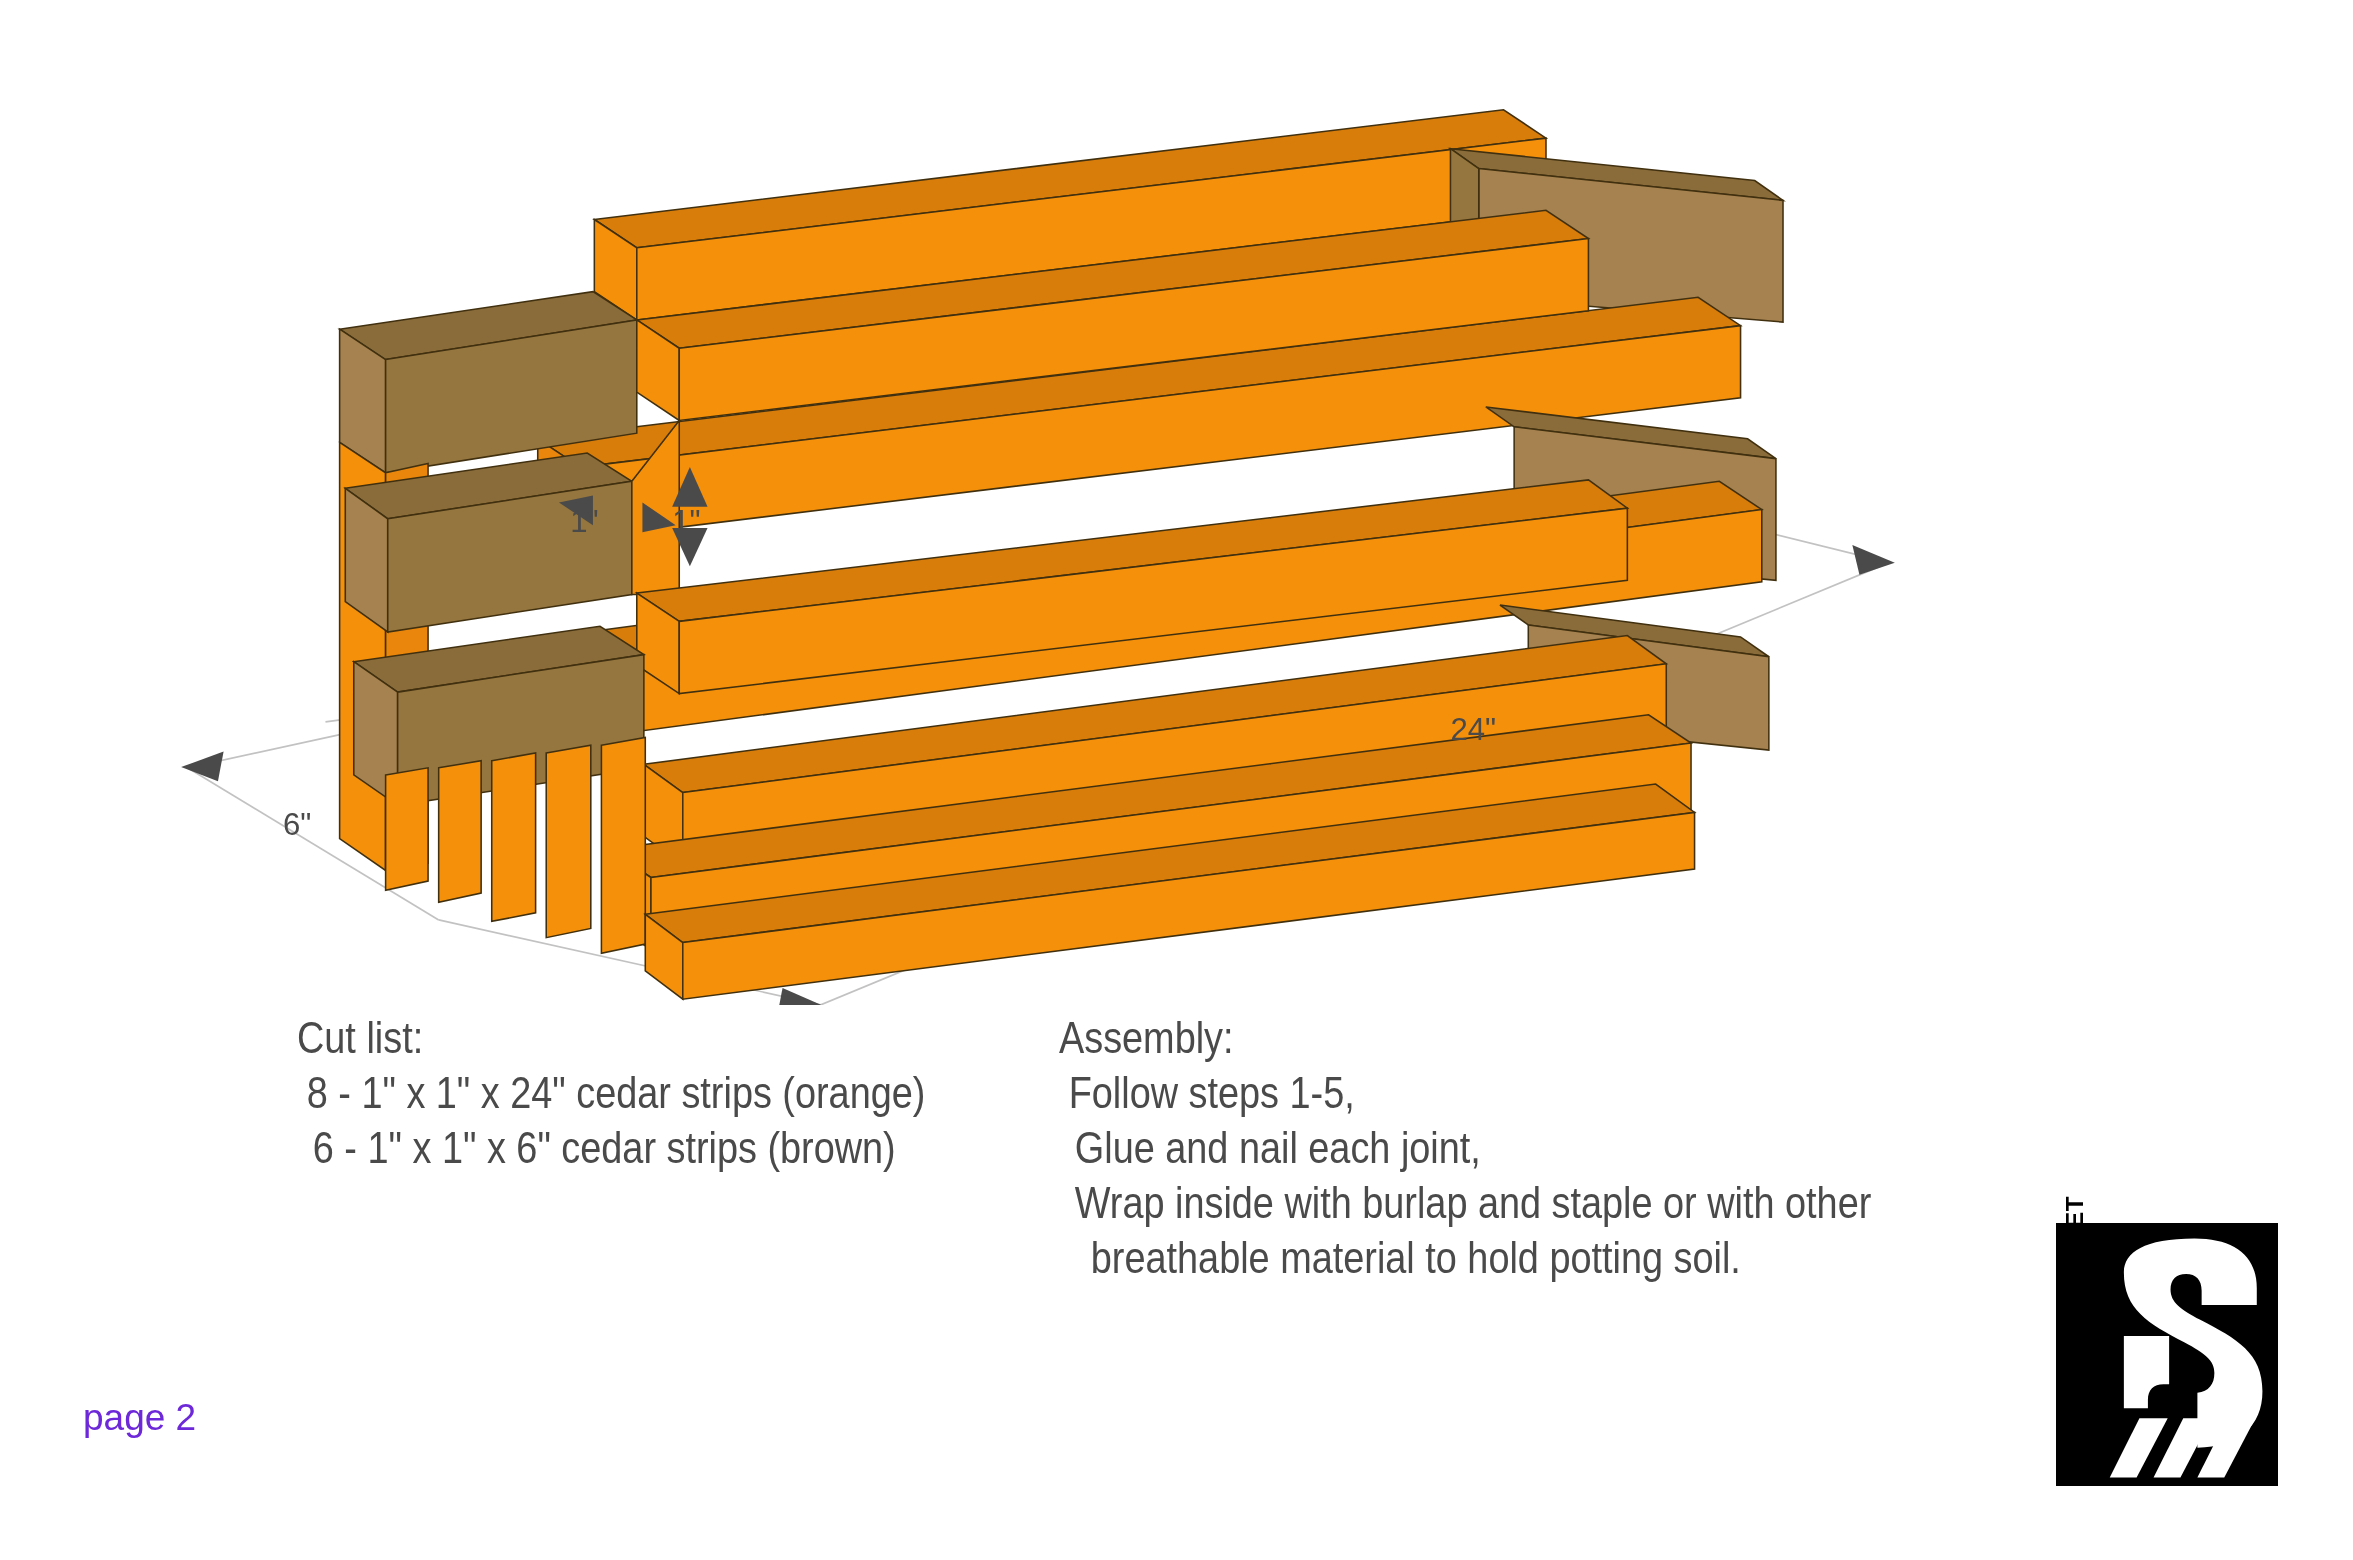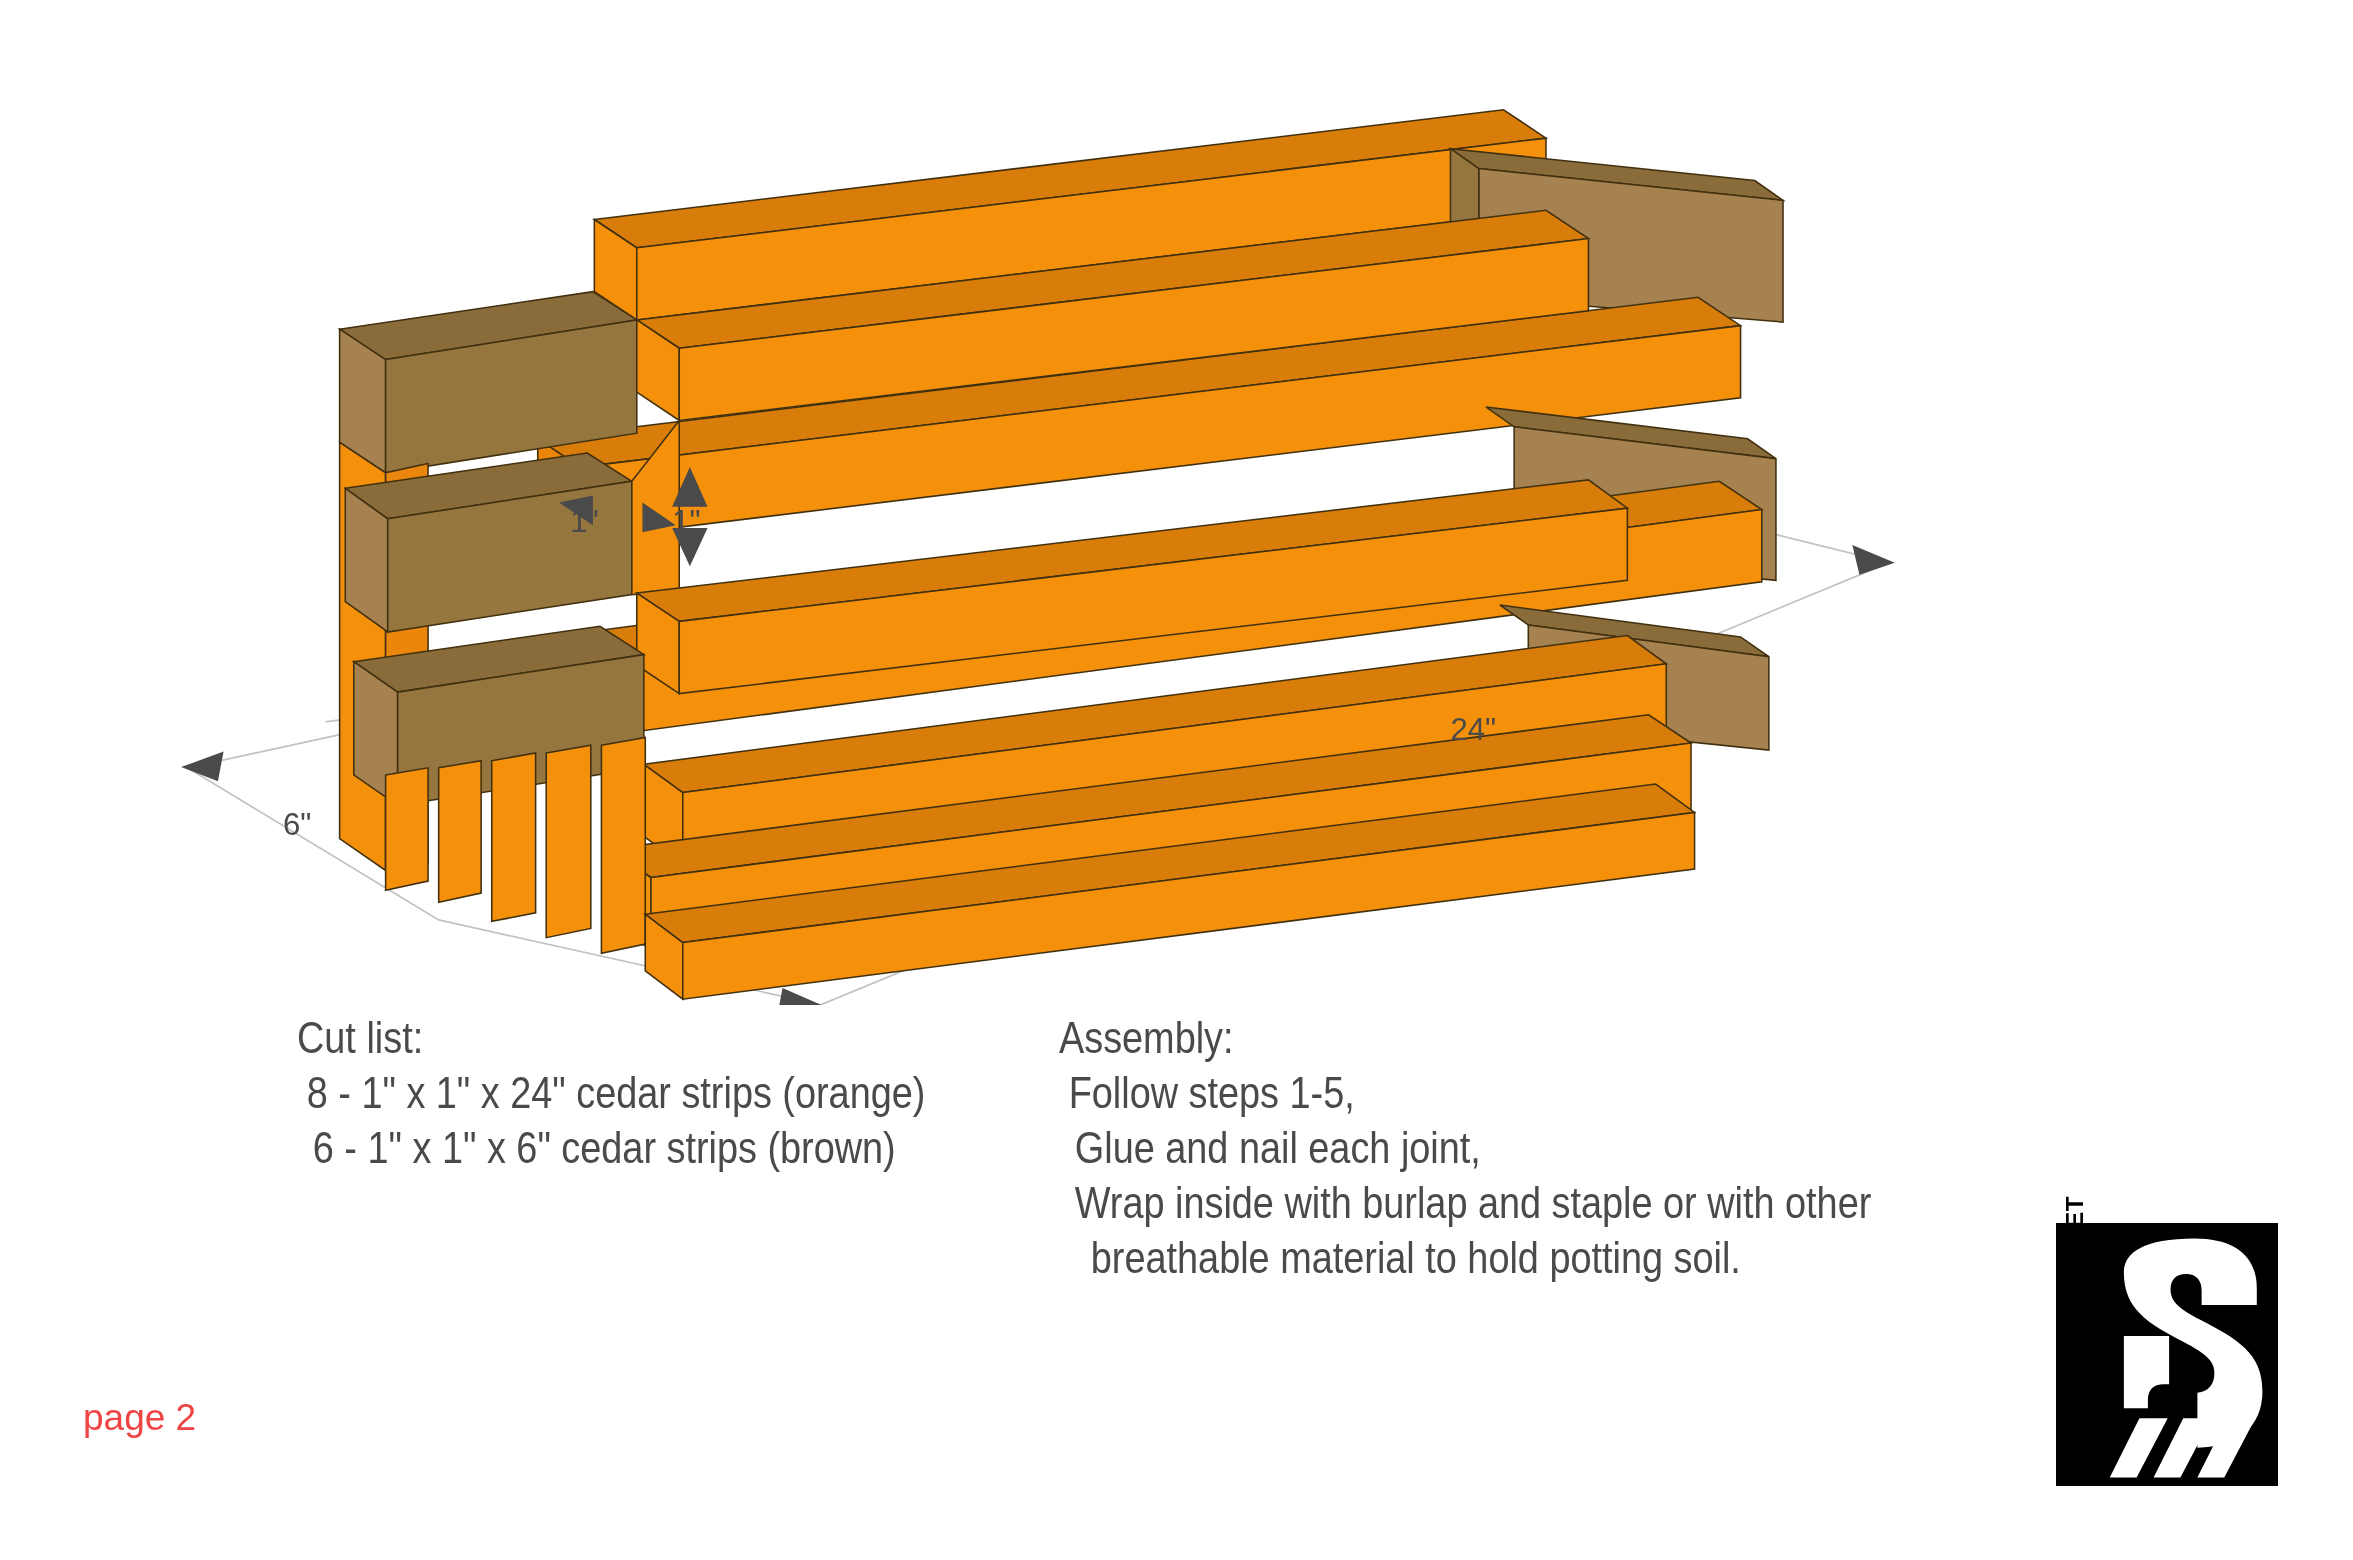--- a/index.html
+++ b/index.html
@@ -84,21 +84,21 @@
   .ind2 { padding-left: 18.4px; }
   .ind3 { padding-left: 37px; }
 
   
   .page-num {
     position: absolute;
     left: 83px;
     top: 1397px;
     font-family: "Liberation Sans", sans-serif;
     font-size: 37px;
-    color: #ef4444;
+    color: #6d28d9;
     white-space: nowrap;
     text-align: right;
   }
 
   
   #logo {
     position: absolute;
     left: 2023px;
     top: 1223px;
     width: 255px;

